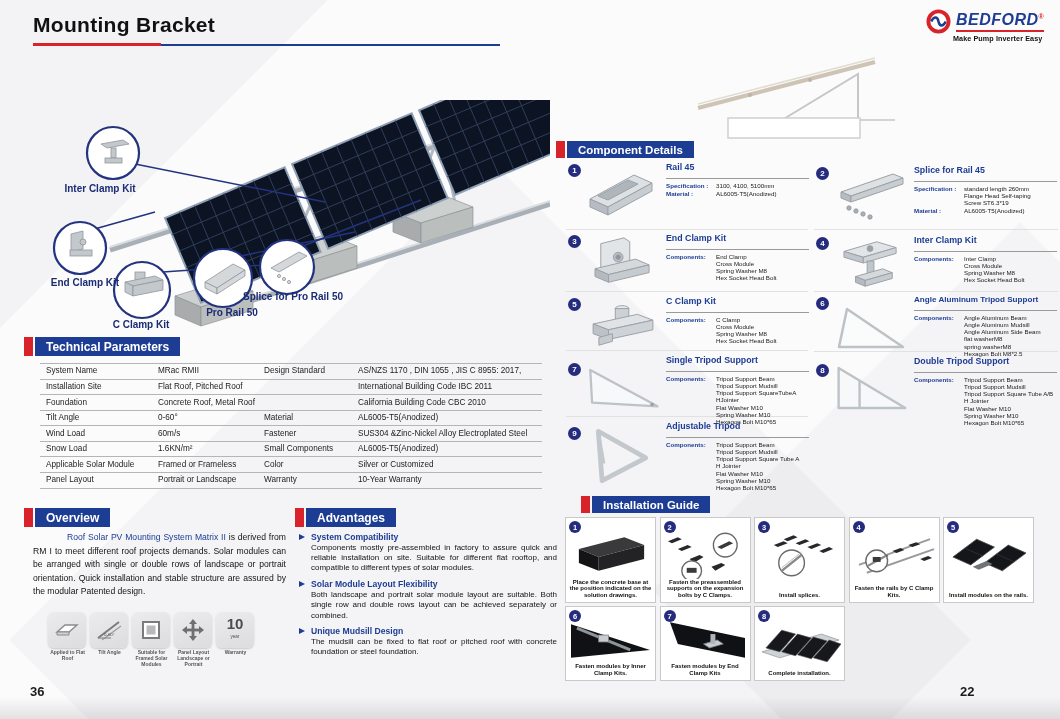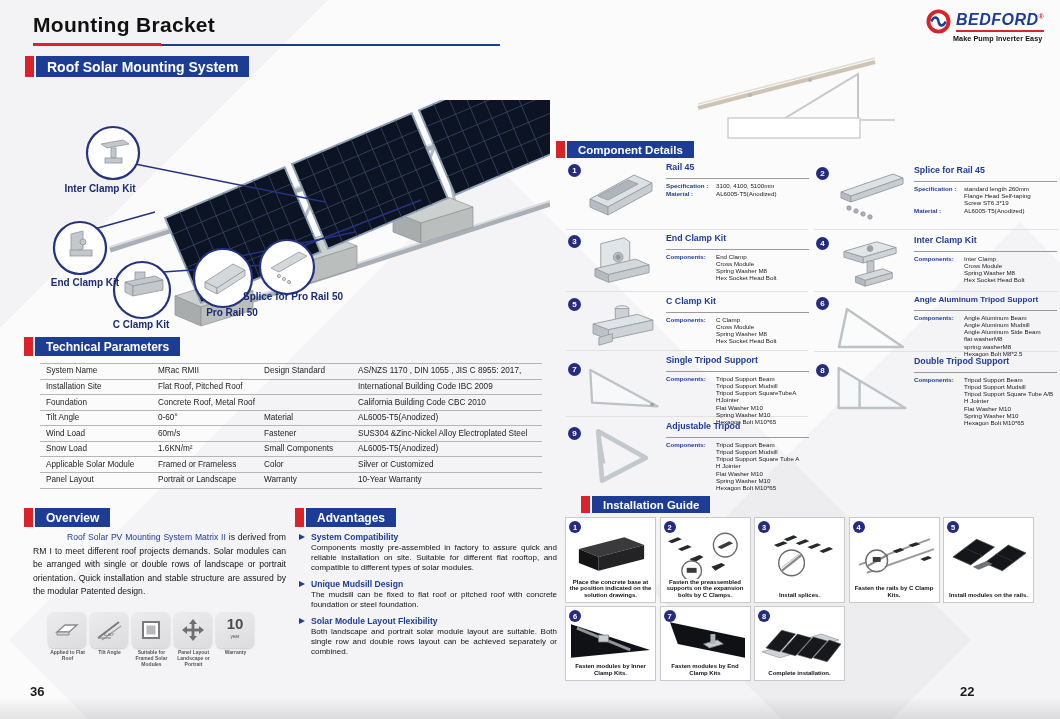--- a/index.html
+++ b/index.html
@@ -86,24 +86,20 @@
 <div id="page">
   <div class="deco d1"></div>
   <div class="deco d2"></div>
   <div class="deco d3"></div>
   <div class="deco-bottom"></div>
 
   <div class="abs page-title z">Mounting Bracket</div>
   <div class="abs rule-red z"></div>
   <div class="abs rule-blue z"></div>
 
-  <div class="sec-badge badge-lg" style="left:25px;top:56px;">
-    <div class="sb-red"></div>
-    <div class="sb-blue">Roof Solar Mounting System</div>
-  </div>
 
   <div class="abs logo z">
     <div class="logo-row">
       <svg width="25" height="25" viewBox="0 0 26 26">
         <circle cx="13" cy="13" r="10.5" fill="#fff" stroke="#d9232a" stroke-width="4"></circle>
         <path d="M5.5,13 C8,7.5 12,7.5 13,13 C14,18.5 18,18.5 20.5,13" stroke="#1d3c94" stroke-width="2.6" fill="none"></path>
       </svg>
       <div class="logo-name"><span>BEDFORD</span><sup class="logo-reg">®</sup></div>
     </div>
     <div class="logo-tag">Make Pump Inverter Easy</div>
@@ -243,21 +239,21 @@
     <div class="sb-blue">Technical Parameters</div>
   </div>
   <div class="abs tp-table">
     <div class="tp-cell">System Name</div>
     <div class="tp-cell">MRac RMII</div>
     <div class="tp-cell">Design Standard</div>
     <div class="tp-cell">AS/NZS 1170 , DIN 1055 , JIS C 8955: 2017,</div>
     <div class="tp-cell">Installation Site</div>
     <div class="tp-cell">Flat Roof, Pitched Roof</div>
     <div class="tp-cell"></div>
-    <div class="tp-cell">International Building Code IBC 2009</div>
+    <div class="tp-cell">International Building Code IBC 2011</div>
     <div class="tp-cell">Foundation</div>
     <div class="tp-cell">Concrete Roof, Metal Roof</div>
     <div class="tp-cell"></div>
     <div class="tp-cell">California Building Code CBC 2010</div>
     <div class="tp-cell">Tilt Angle</div>
     <div class="tp-cell">0-60°</div>
     <div class="tp-cell">Material</div>
     <div class="tp-cell">AL6005-T5(Anodized)</div>
     <div class="tp-cell">Wind Load</div>
     <div class="tp-cell">60m/s</div>
@@ -288,27 +284,27 @@
     <div class="sb-blue">Advantages</div>
   </div>
   <div class="abs adv-list">
     <div class="adv-item">
       <span class="adv-arrow"></span>
       <div class="adv-title">System Compatibility</div>
       <div class="adv-body">Components mostly pre-assembled in factory to assure quick and reliable installation on site. Suitable for different flat rooftop, and compatible to different types of solar modules.</div>
     </div>
     <div class="adv-item">
       <span class="adv-arrow"></span>
+      <div class="adv-title">Solar Module Layout Flexibility</div>
+      <div class="adv-body">Both landscape and portrait solar module layout are suitable. Both single row and double rows layout can be achieved separately or combined.</div>
+    </div>
+    <div class="adv-item">
+      <span class="adv-arrow"></span>
       <div class="adv-title">Unique Mudsill Design</div>
       <div class="adv-body">The mudsill can be fixed to flat roof or pitched roof with concrete foundation or steel foundation.</div>
-    </div>
-    <div class="adv-item">
-      <span class="adv-arrow"></span>
-      <div class="adv-title">Solar Module Layout Flexibility</div>
-      <div class="adv-body">Both landscape and portrait solar module layout are suitable. Both single row and double rows layout can be achieved separately or combined.</div>
     </div>
   </div>
 
   <div class="abs fi-row">
     <div class="fi">
       <div class="fi-box">
           <svg width="28" height="20" viewBox="0 0 28 20">
             <polygon points="4,12 12,5 24,5 16,12" fill="#fff" stroke="#8a8a8c" stroke-width="1.4"></polygon>
             <polygon points="4,12 16,12 16,15 4,15" fill="#d2d2d4" stroke="#8a8a8c" stroke-width="1"></polygon>
           </svg>

